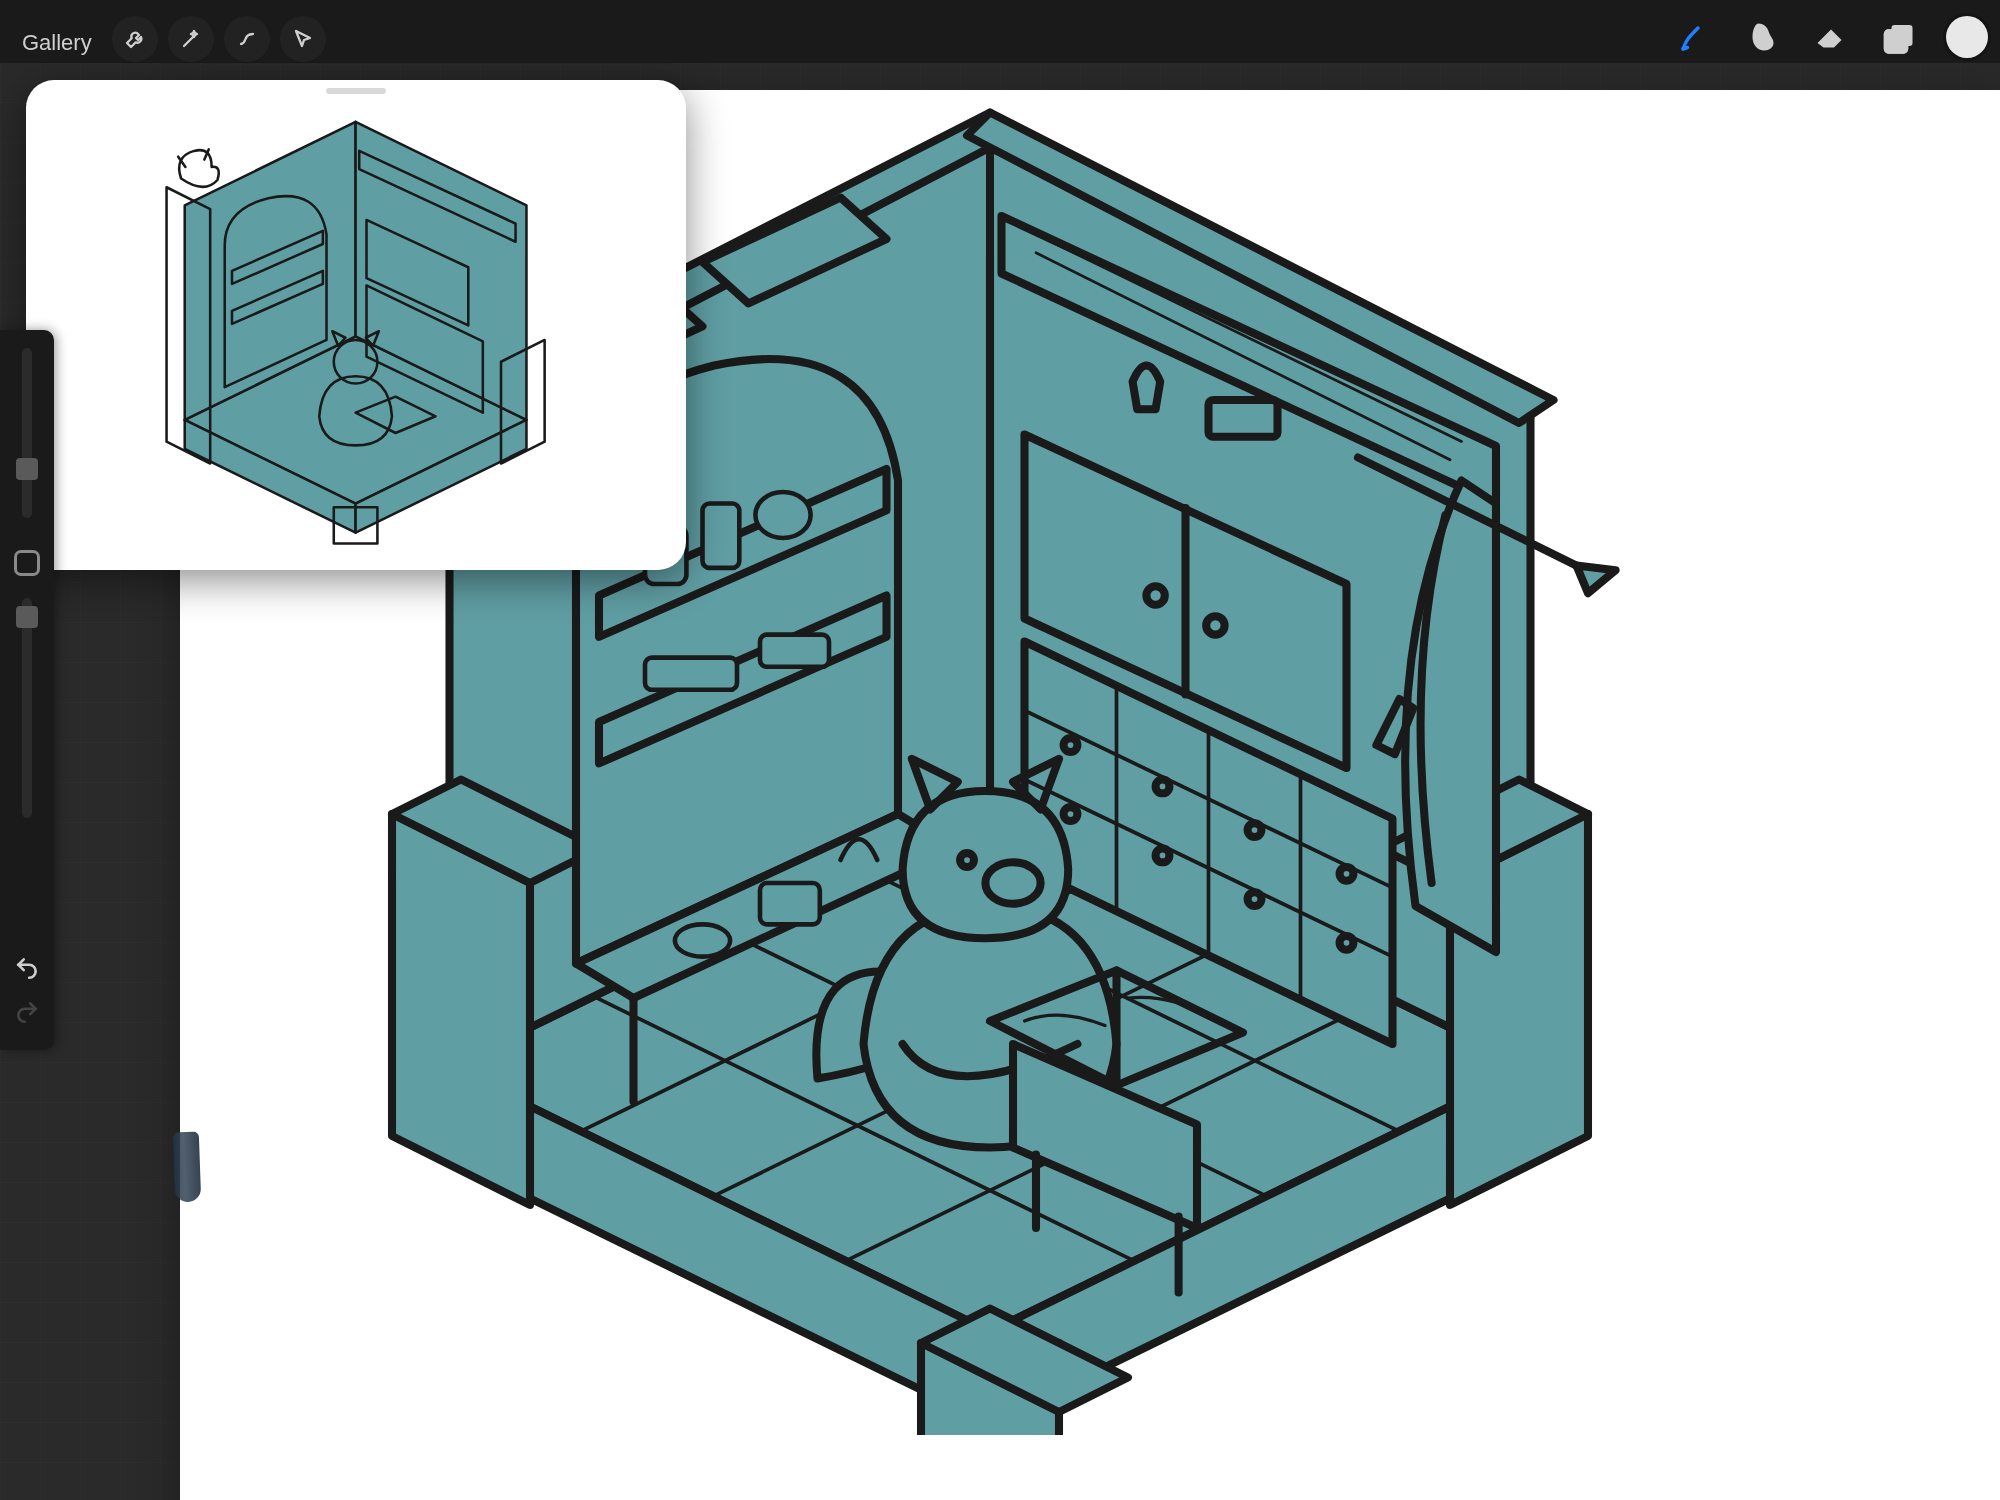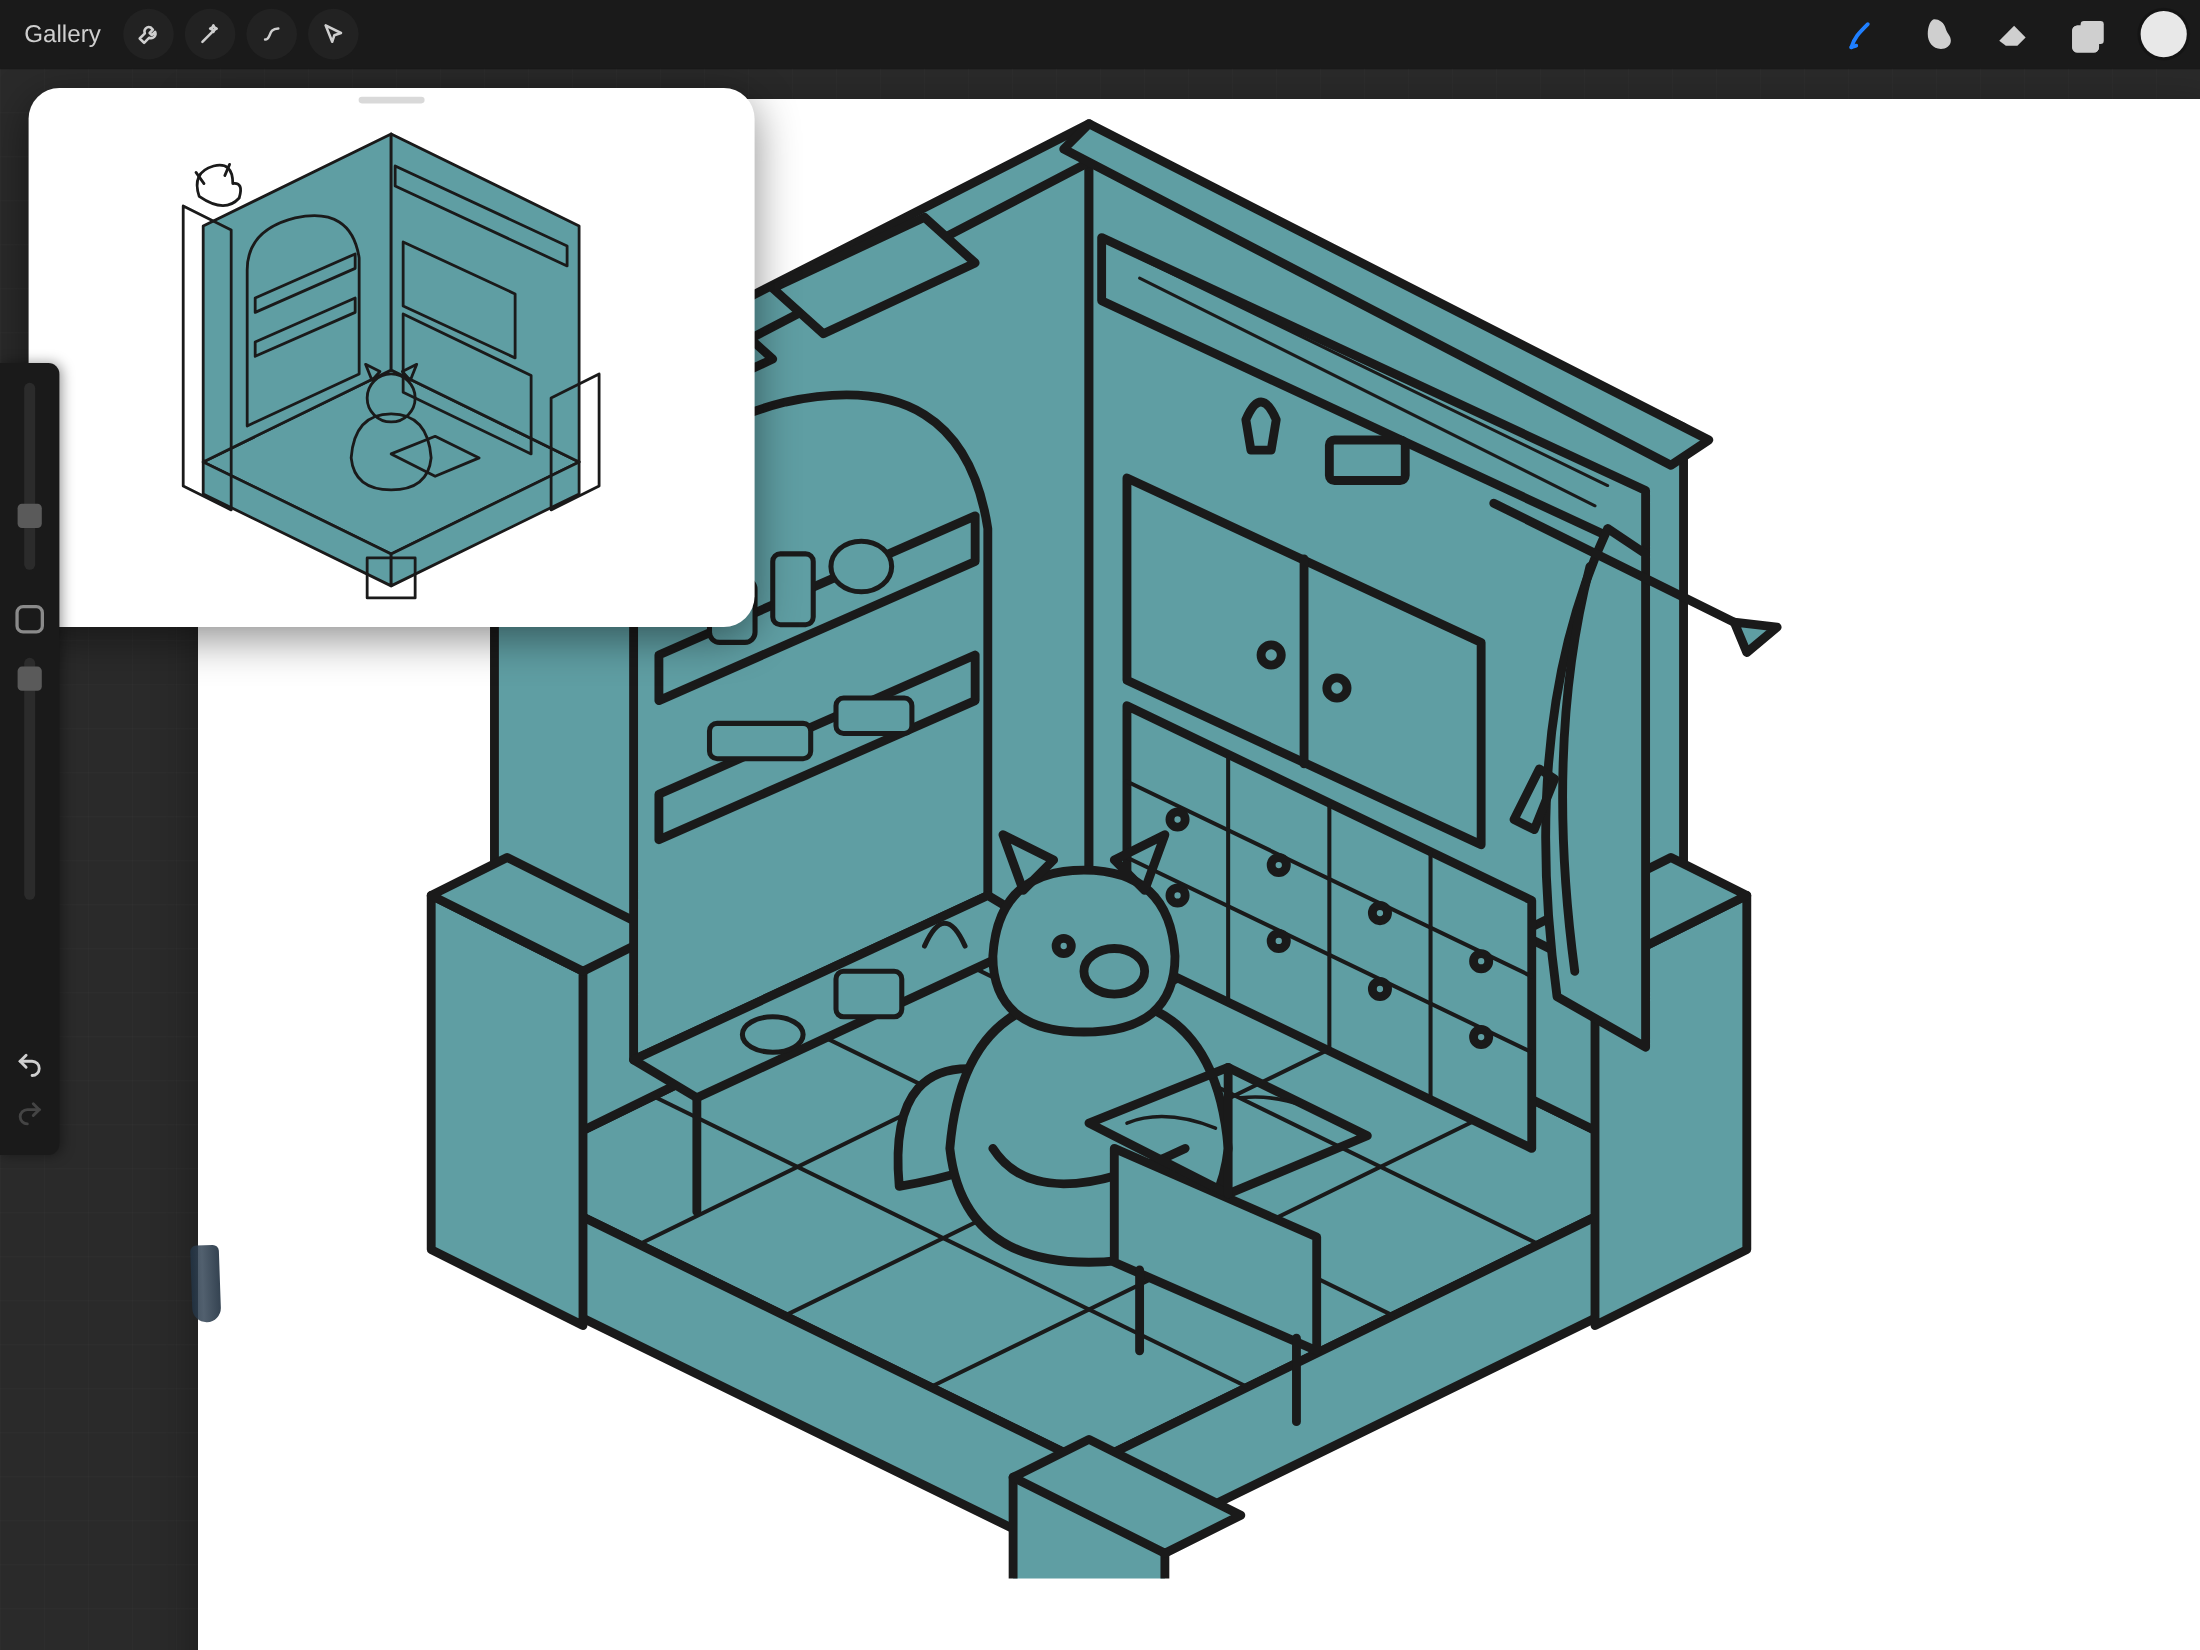--- a/index.html
+++ b/index.html
@@ -25,21 +25,21 @@
     user-select: none;
   }
 
   
   .topbar {
     position: absolute;
     top: 0; left: 0; right: 0;
     height: 62px;
     background: var(--ui-bg);
     display: flex;
-    align-items: center;
+    align-items: flex-end;
     padding: 0 12px;
     z-index: 30;
     box-shadow: 0 1px 0 rgba(0,0,0,0.4);
   }
   .gallery-btn {
     color: var(--ui-icon);
     font-size: 22px;
     padding: 6px 10px;
     cursor: pointer;
   }

